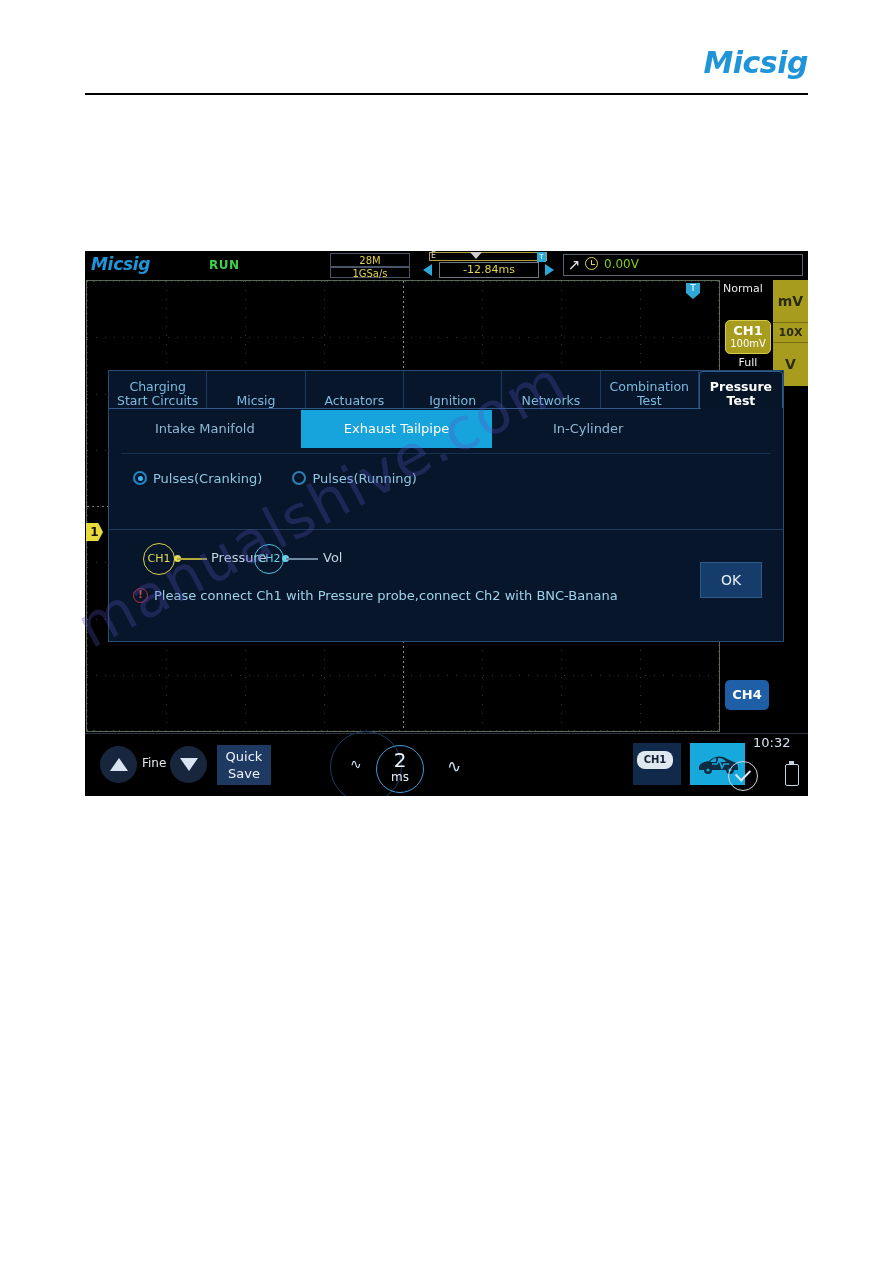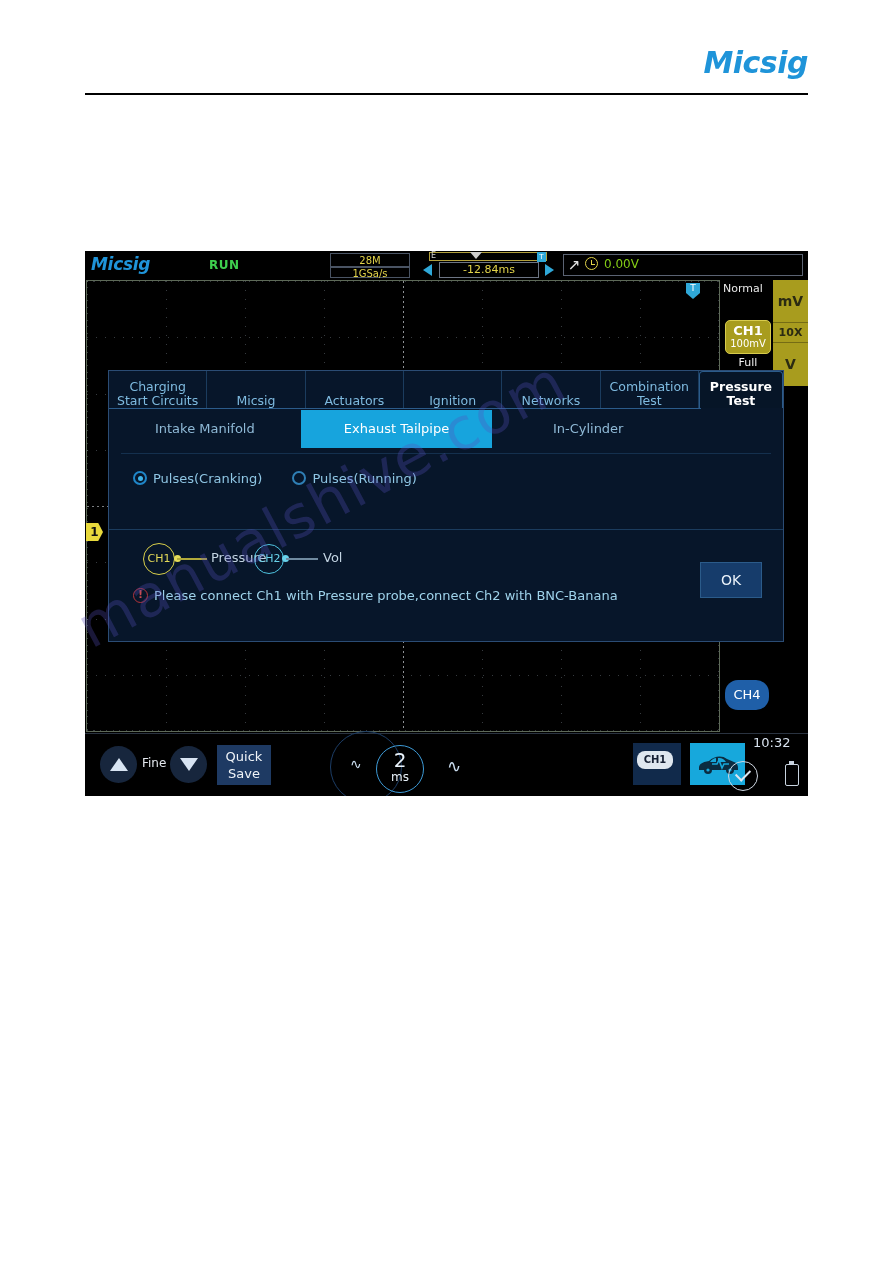--- a/index.html
+++ b/index.html
@@ -301,24 +301,24 @@
     width: 50px;
     font-size: 11px;
     text-align: center;
     color: #f0f0f0;
   }
   .ch4badge {
     position: absolute;
     left: 2px; top: 400px;
     width: 44px; height: 30px;
     background: #1f5fa8;
-    border-radius: 13px;
+    border-radius: 5px;
     color: #ffffff;
     font-size: 13px;
-    font-weight: normal;
+    font-weight: bold;
     text-align: center;
     line-height: 30px;
   }
 
   
   .vkeys {
     position: absolute;
     left: 688px; top: 29px;
     width: 35px; height: 100px;
   }

